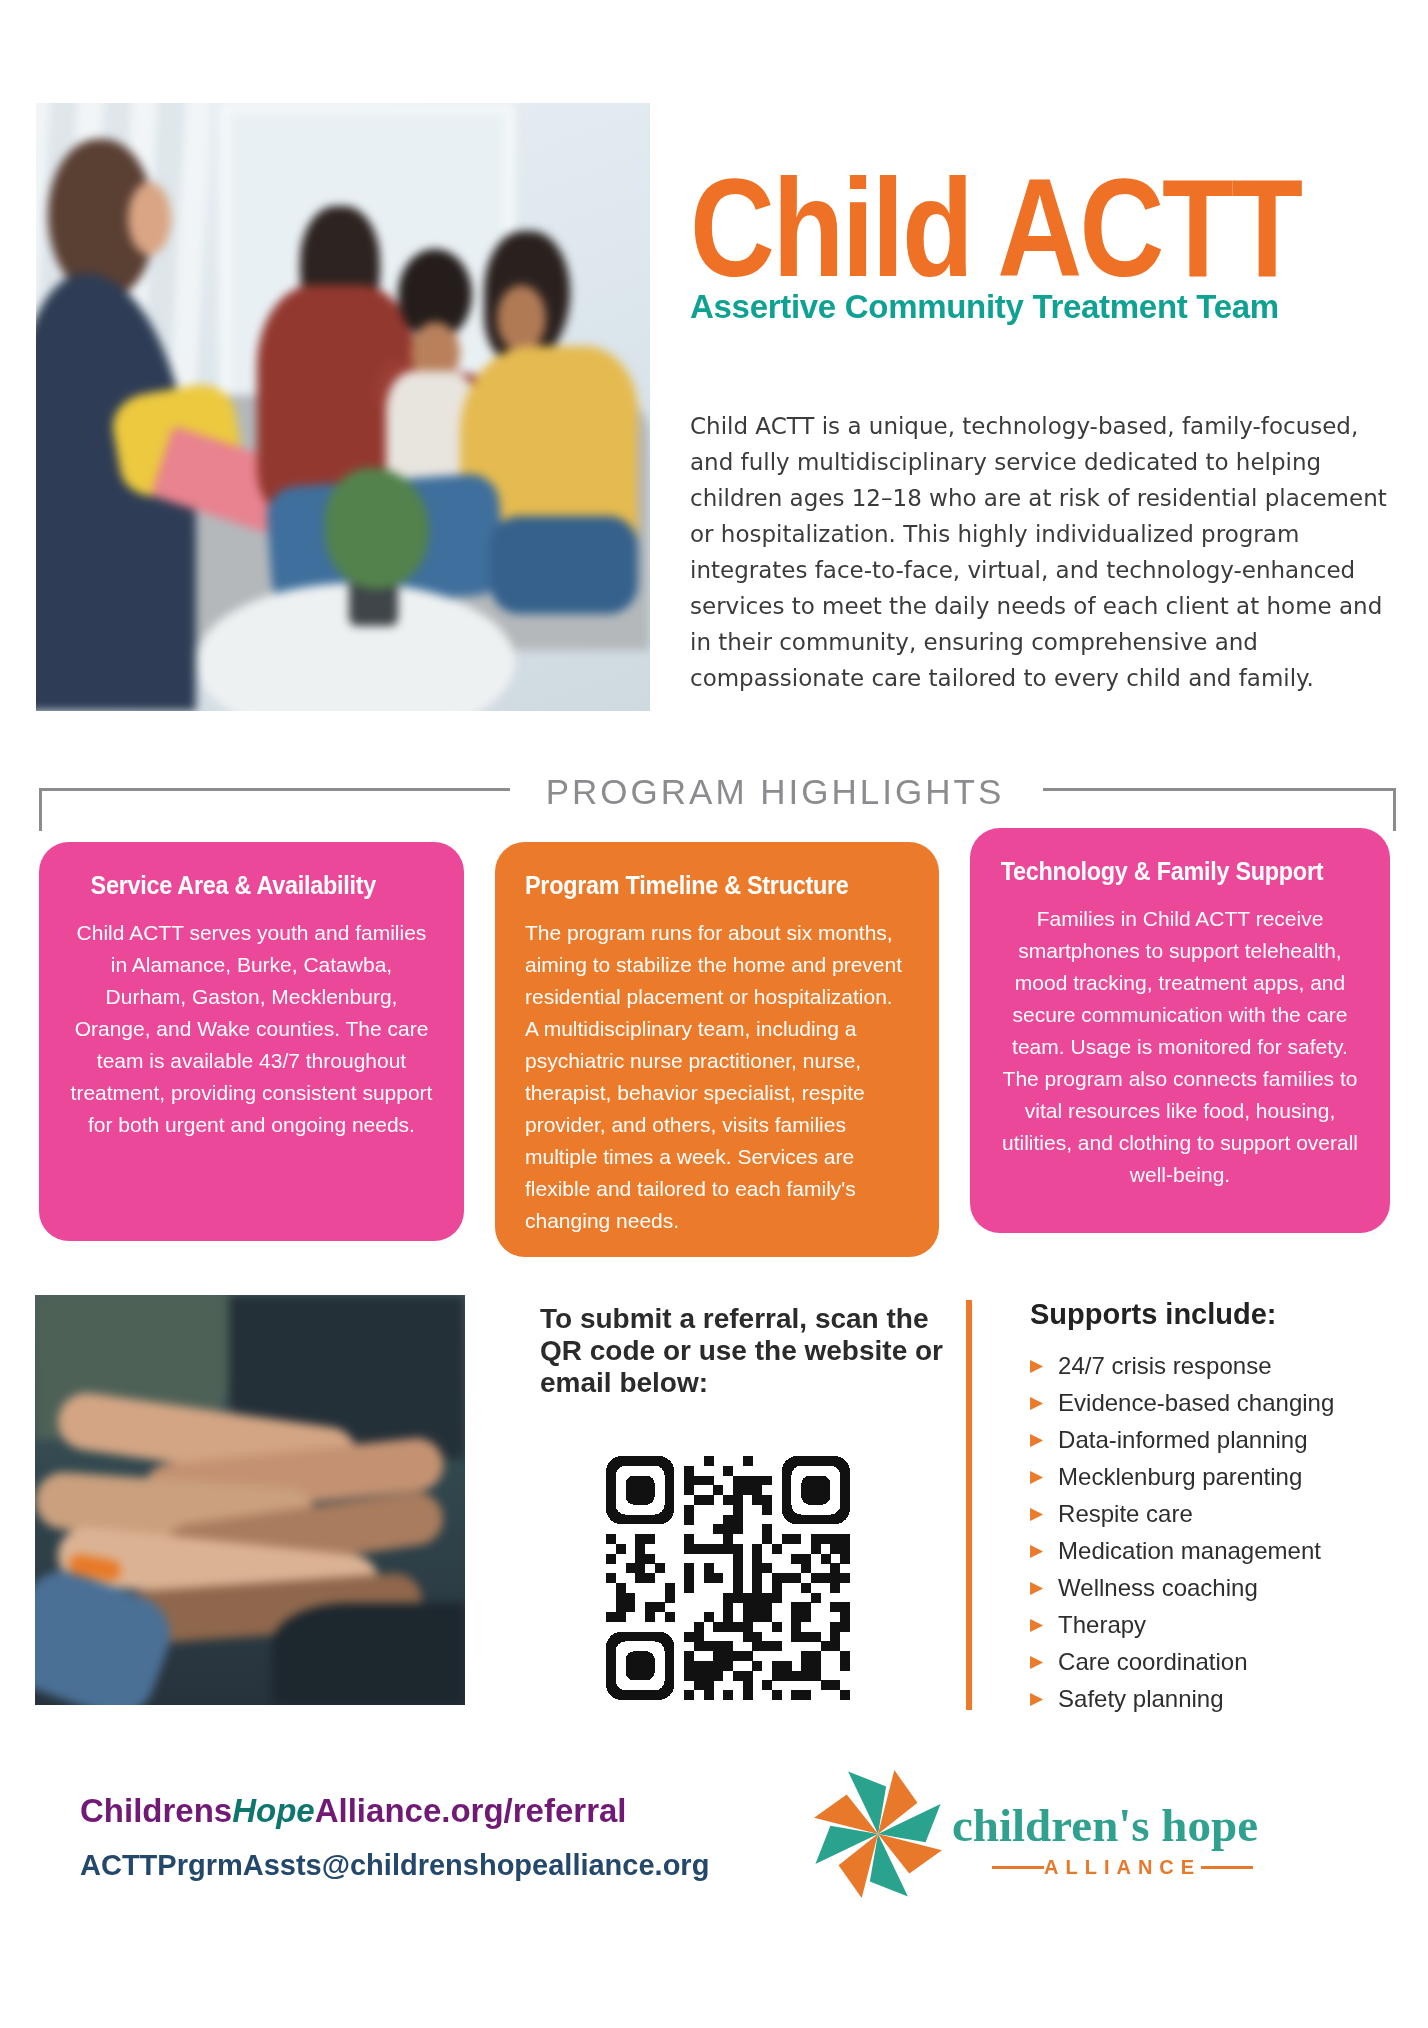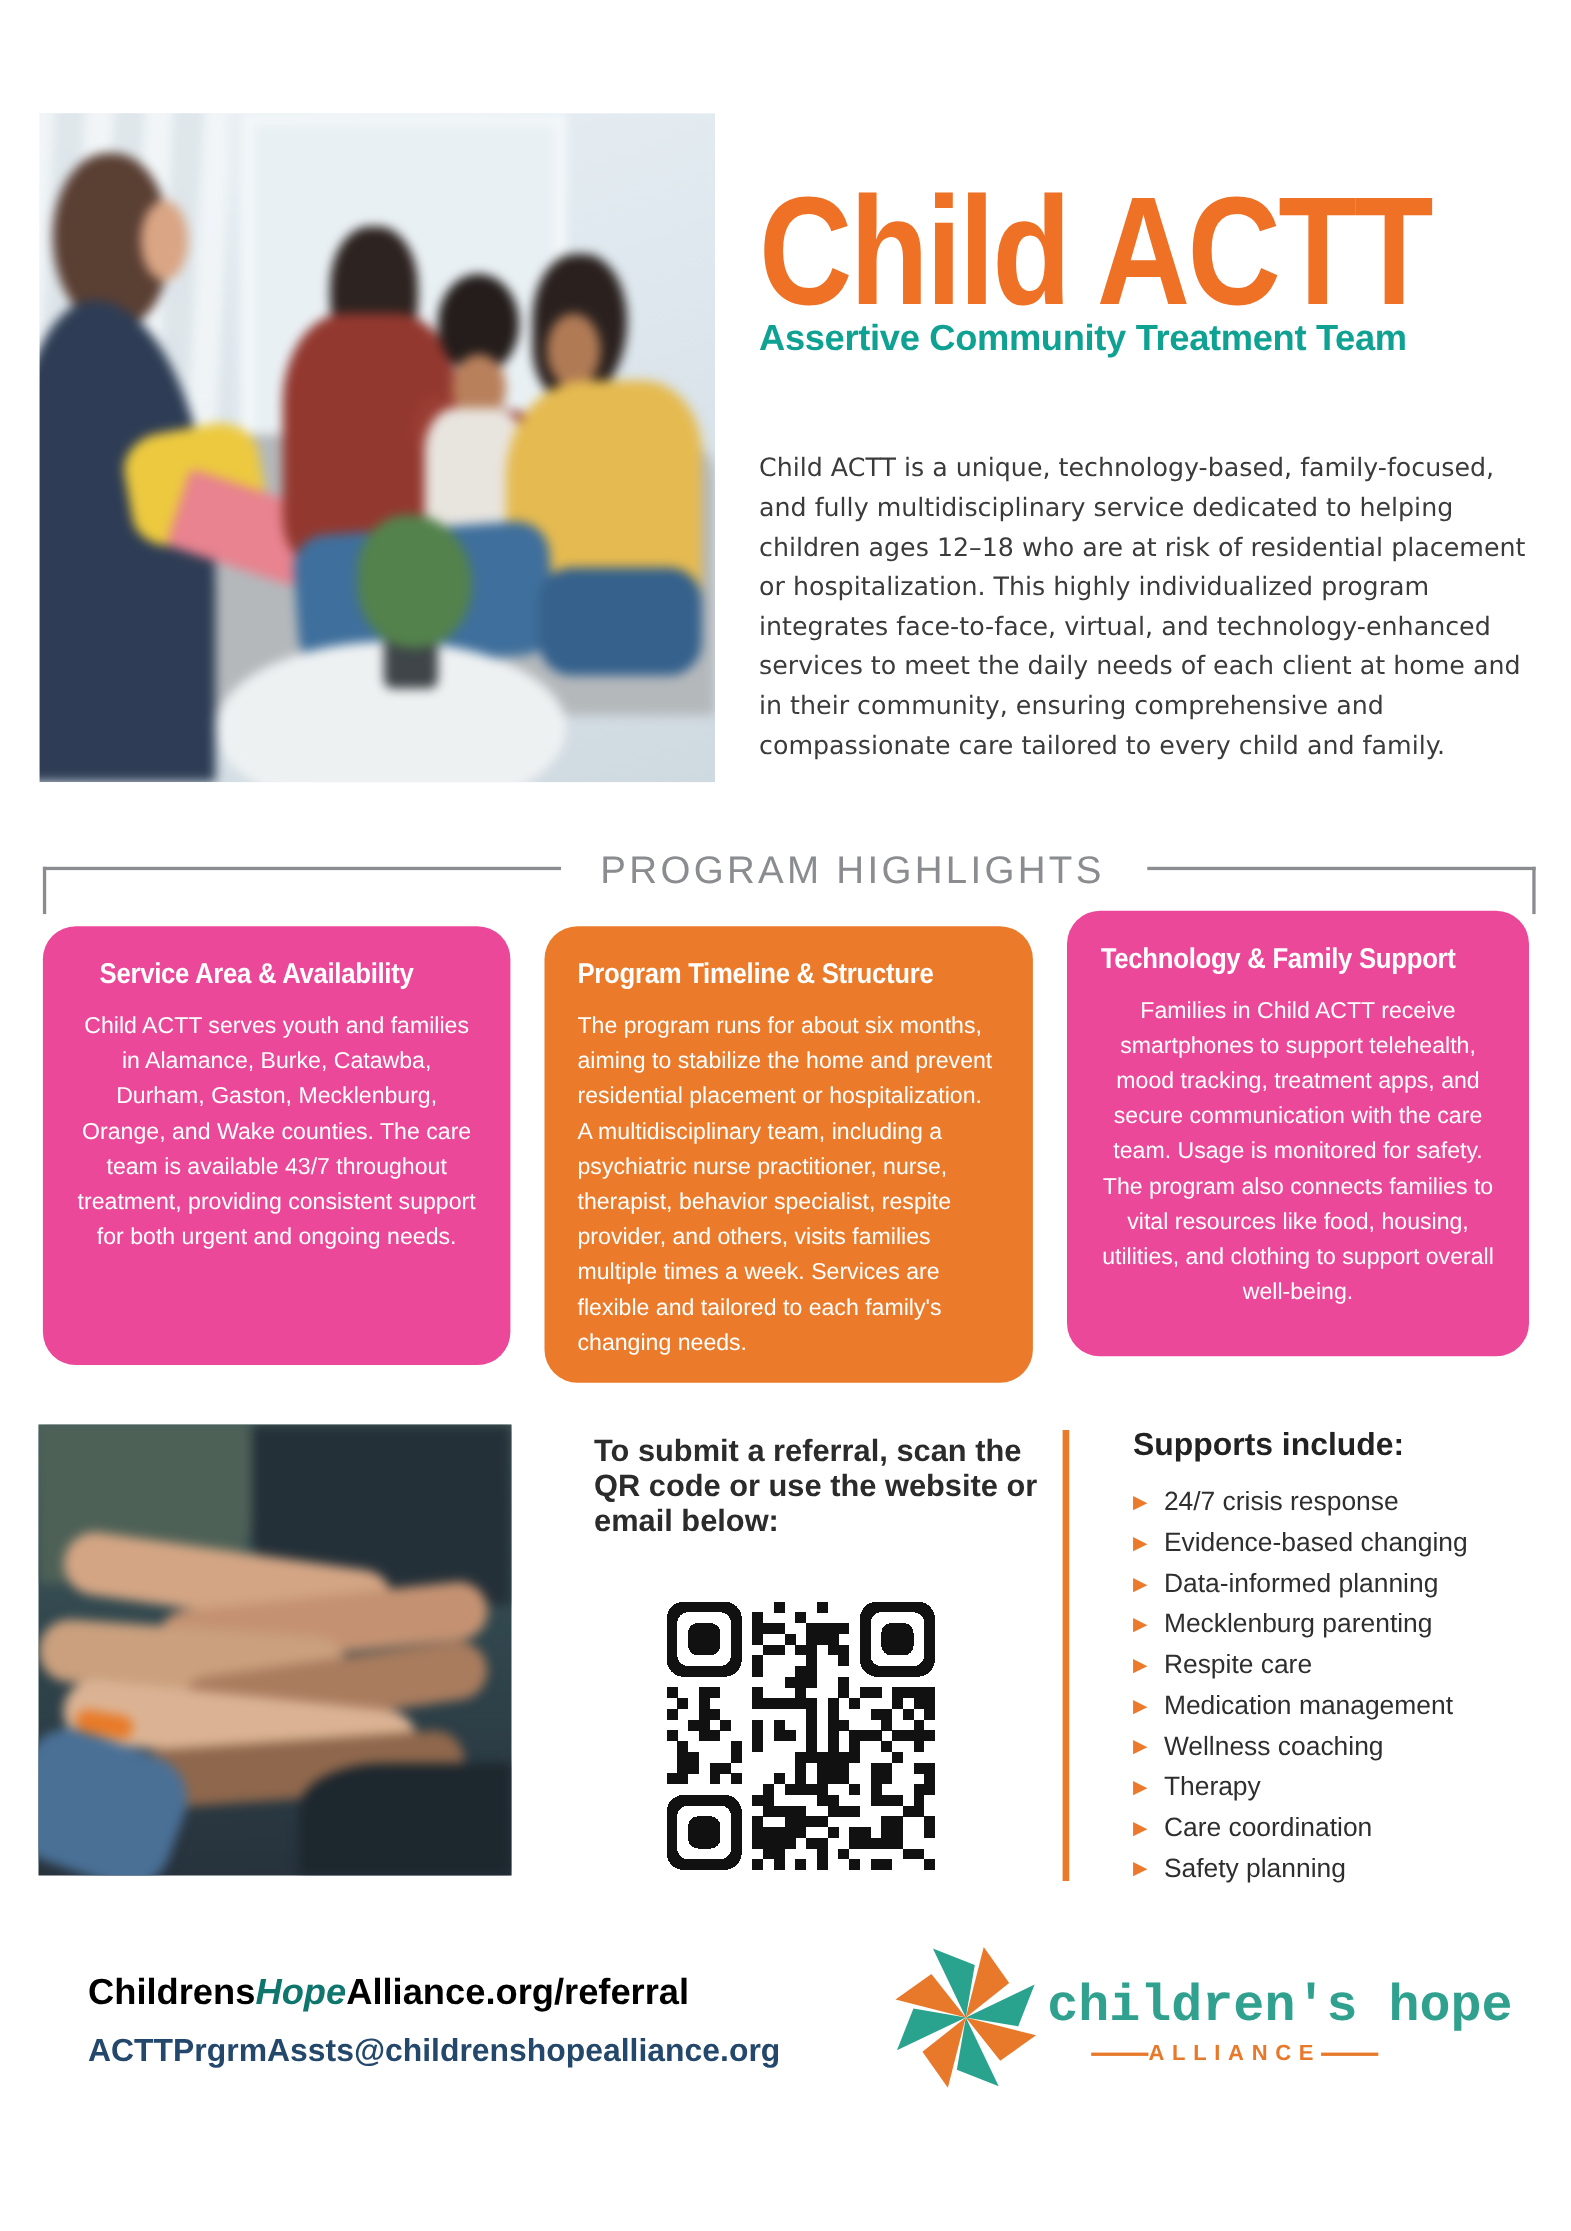--- a/index.html
+++ b/index.html
@@ -47,24 +47,24 @@
   .qr svg{display:block;width:244px;height:244px;}
   .vrule{position:absolute;left:966px;top:1300px;width:6px;height:410px;background:#EB7B2A;}
   .supports{position:absolute;left:1030px;top:1298px;width:370px;}
   .supports-title{font-size:29px;font-weight:bold;color:#222;margin-bottom:22px;}
   .supports ul{list-style:none;margin:0;padding:0;}
   .supports li{display:flex;align-items:center;font-size:24px;color:#2e2e2e;margin-bottom:12px;line-height:25px;}
   .tri{color:#EB7B2A;font-size:17px;margin-right:15px;line-height:25px;}
 
   
   .url{position:absolute;left:80px;top:1792px;font-size:33px;font-weight:bold;white-space:nowrap;}
-  .url .t{color:#000000;} .url .o{color:#0f766e;font-style:italic;}
+  .url .t{color:#701a75;} .url .o{color:#0f766e;font-style:italic;}
   .email{position:absolute;left:80px;top:1849px;font-size:29px;font-weight:bold;color:#24486B;white-space:nowrap;}
   .pinwheel{position:absolute;left:808px;top:1766px;width:140px;height:136px;}
-  .logo-name{position:absolute;left:952px;top:1798px;font-family:Liberation Mono, monospace;font-weight:bold;
+  .logo-name{position:absolute;left:952px;top:1798px;font-family:Liberation Serif, serif;font-weight:bold;
              font-size:47px;color:#2FA18E;white-space:nowrap;}
   .alliance-row{position:absolute;left:992px;top:1856px;display:flex;align-items:center;}
   .alliance-row .dash{width:52px;height:3px;background:#E8782A;}
   .alliance{font-size:20px;font-weight:bold;letter-spacing:7px;color:#E8782A;white-space:nowrap;}
 </style>
 </head>
 <body>
 
 <div class="page">
 

